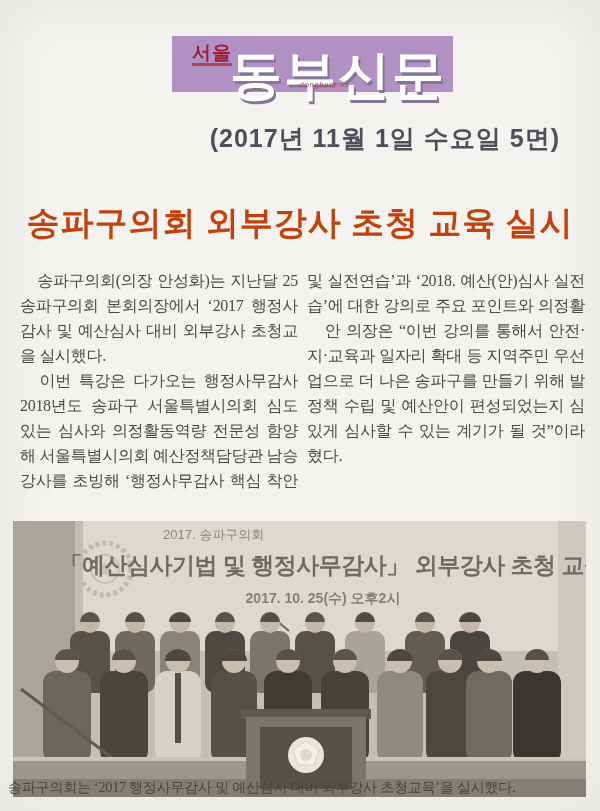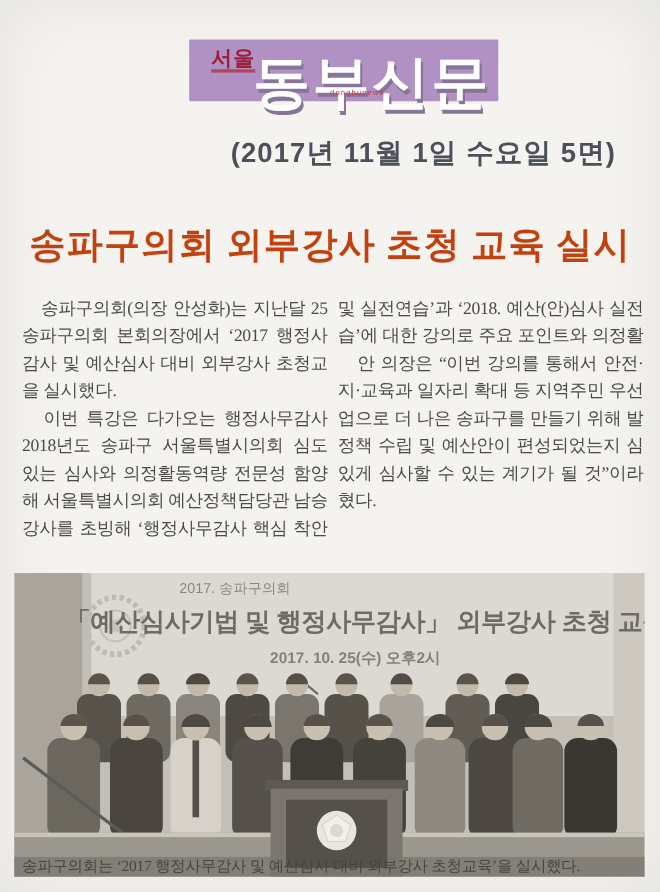--- a/index.html
+++ b/index.html
@@ -37,21 +37,21 @@
          letter-spacing:-0.3px;text-align:justify;text-align-last:justify;
          overflow:hidden;}
   .bline.pend{text-align-last:left;}
 
   
   .photo{position:absolute;left:13px;top:497px;width:573px;height:276px;margin-top:24px;}
   .photo svg{display:block;}
 
   
   .caption{position:absolute;left:8px;top:779px;width:560px;font-size:14px;
-           color:#45453f;letter-spacing:-0.2px;margin-left:12px;}
+           color:#45453f;letter-spacing:-0.2px;}
 </style>
 </head>
 <body>
 
 <div class="page">
 
   <div class="masthead">
     <div class="mh-region">서울</div>
     <div class="mh-regline"></div>
     <div class="mh-title">동부신문</div>

